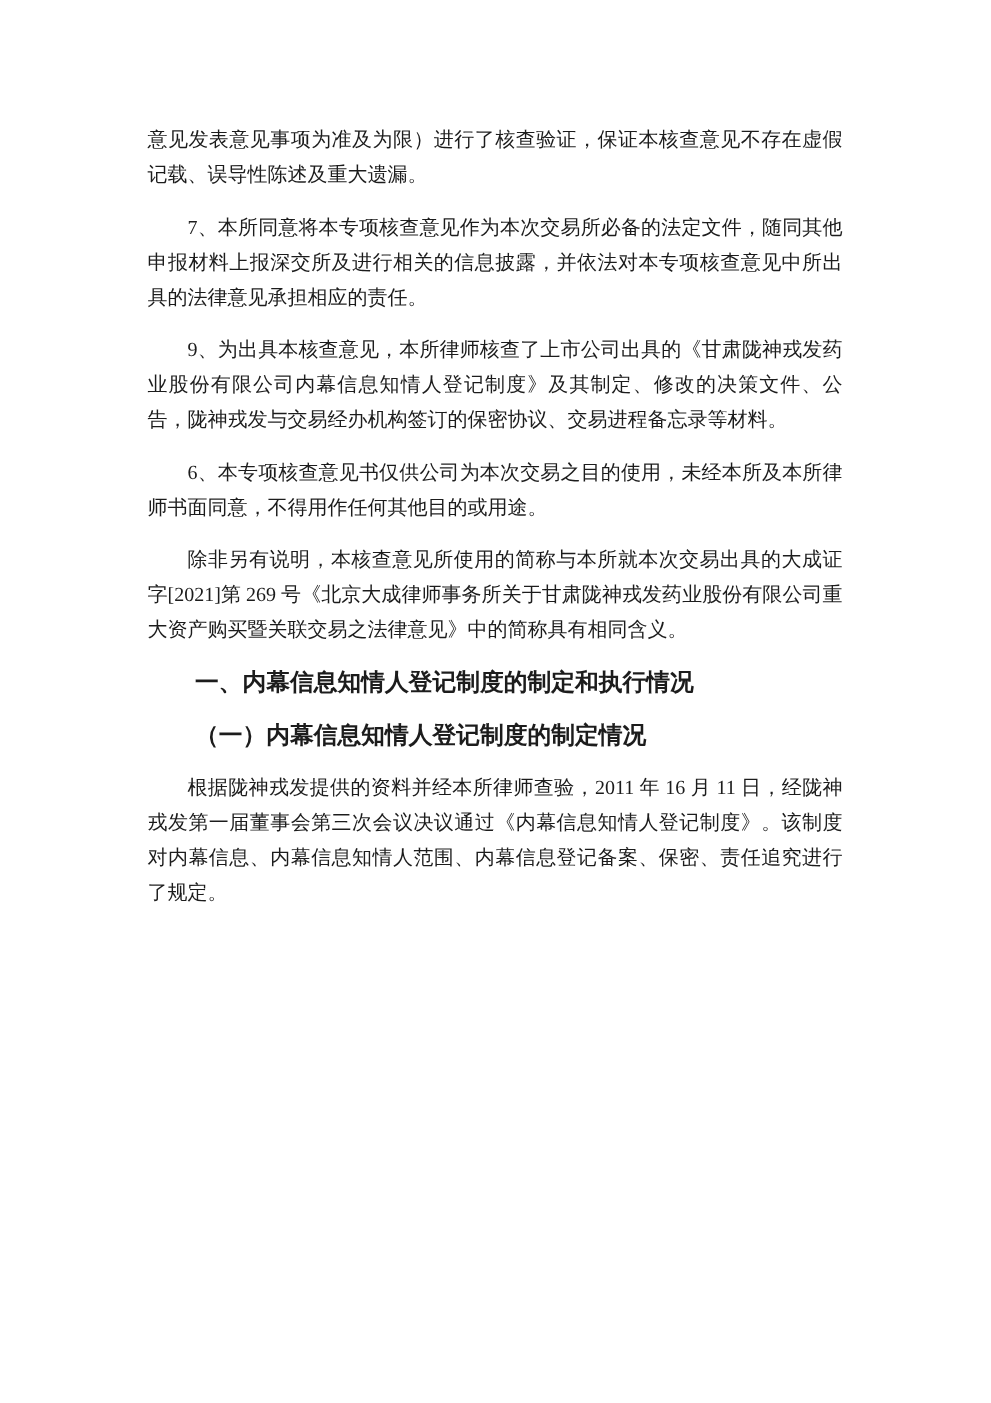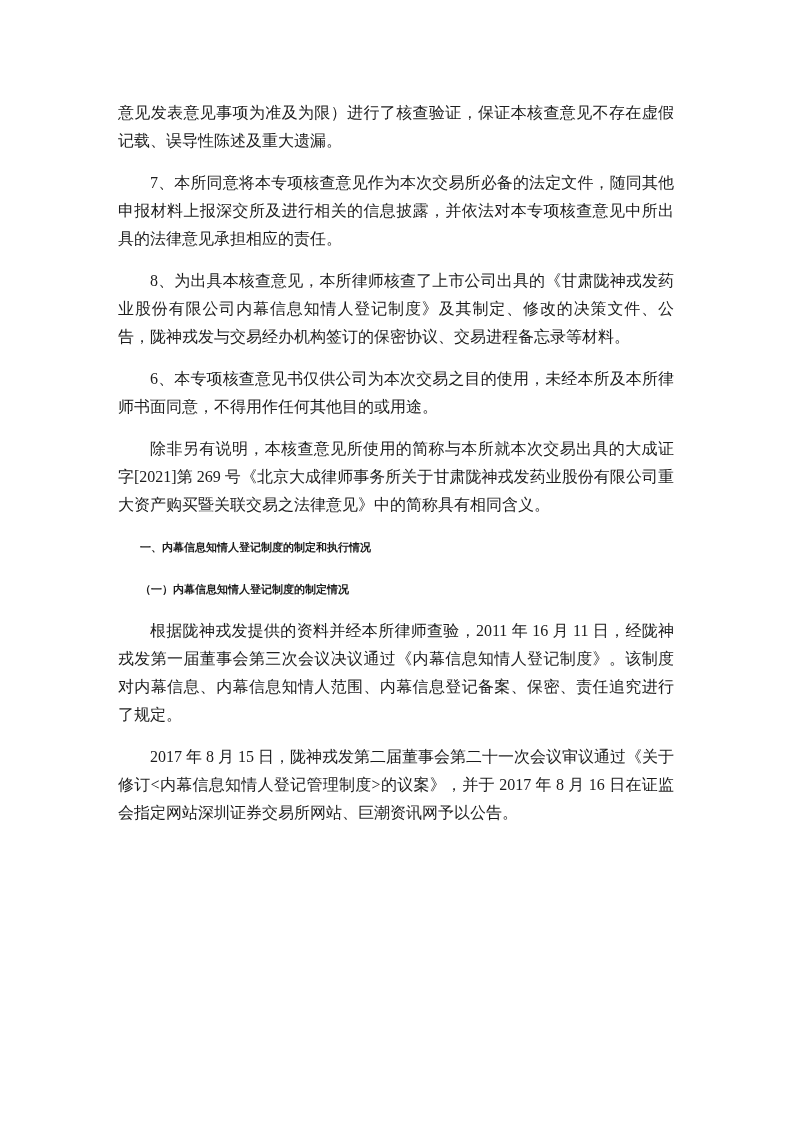--- a/index.html
+++ b/index.html
@@ -32,43 +32,42 @@
   }
   .content .block:first-child {
     margin-top: 0;
   }
   .block.no-indent {
     text-indent: 0;
   }
   .block.heading {
     font-weight: bold;
     font-family: "Liberation Sans", "DejaVu Sans", sans-serif;
-    font-size: 11px;
+    font-size: 19px;
     text-align: left;
   }
   .footer {
     position: absolute;
     left: 0;
     top: 1005px;
     width: 100%;
     text-align: center;
     font-size: 14px;
     font-family: "Liberation Sans", "DejaVu Sans", sans-serif;
     color: #1c1c1c;
   }
 </style>
 </head>
 <body>
 
 <div class="page">
   <div class="content" id="doc-content">
       <div class="block no-indent">意见发表意见事项为准及为限）进行了核查验证，保证本核查意见不存在虚假记载、误导性陈述及重大遗漏。</div>
       <div class="block">7、本所同意将本专项核查意见作为本次交易所必备的法定文件，随同其他申报材料上报深交所及进行相关的信息披露，并依法对本专项核查意见中所出具的法律意见承担相应的责任。</div>
-      <div class="block">8、为出具本核查意见，本所律师核查了上市公司出具的《甘肃陇神戎发药业股份有限公司内幕信息知情人登记制度》及其制定、修改的决策文件、公告，陇神戎发与交易经办机构签订的保密协议、交易进程备忘录等材料。</div>
+      <div class="block">9、为出具本核查意见，本所律师核查了上市公司出具的《甘肃陇神戎发药业股份有限公司内幕信息知情人登记制度》及其制定、修改的决策文件、公告，陇神戎发与交易经办机构签订的保密协议、交易进程备忘录等材料。</div>
       <div class="block">6、本专项核查意见书仅供公司为本次交易之目的使用，未经本所及本所律师书面同意，不得用作任何其他目的或用途。</div>
       <div class="block">除非另有说明，本核查意见所使用的简称与本所就本次交易出具的大成证字[2021]第 269 号《北京大成律师事务所关于甘肃陇神戎发药业股份有限公司重大资产购买暨关联交易之法律意见》中的简称具有相同含义。</div>
       <div class="block heading">一、内幕信息知情人登记制度的制定和执行情况</div>
       <div class="block heading">（一）内幕信息知情人登记制度的制定情况</div>
       <div class="block">根据陇神戎发提供的资料并经本所律师查验，2011 年 16 月 11 日，经陇神戎发第一届董事会第三次会议决议通过《内幕信息知情人登记制度》。该制度对内幕信息、内幕信息知情人范围、内幕信息登记备案、保密、责任追究进行了规定。</div>
-      <div class="block">2017 年 8 月 15 日，陇神戎发第二届董事会第二十一次会议审议通过《关于修订&lt;内幕信息知情人登记管理制度&gt;的议案》，并于 2017 年 8 月 16 日在证监会指定网站深圳证券交易所网站、巨潮资讯网予以公告。</div>
     </div>
   <div class="footer">3</div>
 </div>
 
 </body></html>

